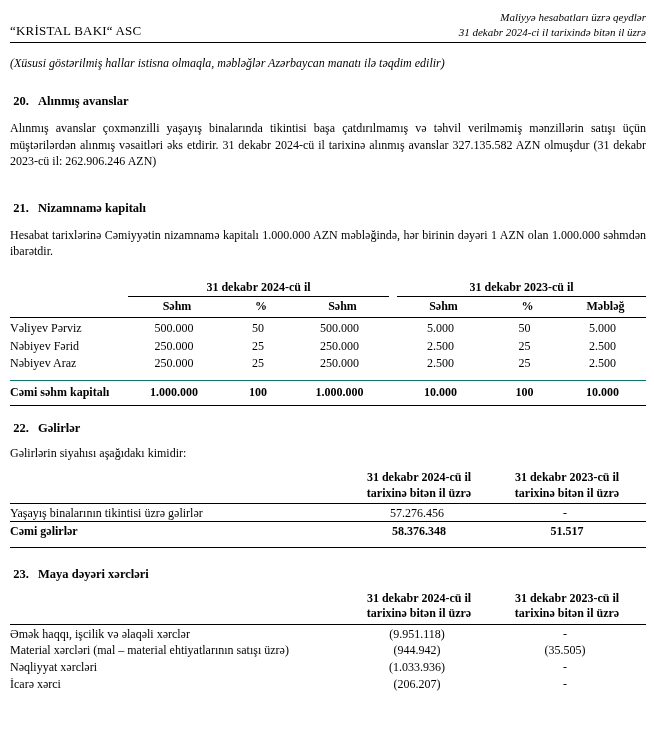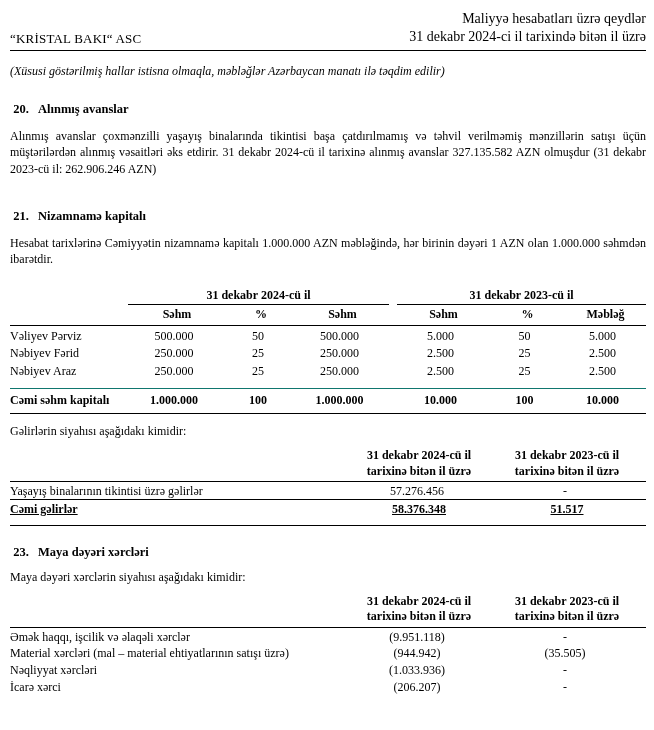--- a/index.html
+++ b/index.html
@@ -15,21 +15,21 @@
     overflow:hidden;
   }
 
   
   .doc-header {
     display:flex; justify-content:space-between; align-items:flex-end;
     border-bottom:1.5px solid #000;
     padding-bottom:3px;
   }
   .company { font-size:13px; letter-spacing:.2px; }
-  .header-note { text-align:right; font-size:14px; line-height:1.32; }
+  .header-note { text-align:right; font-size:11px; line-height:1.32;font-style:italic; }
 
   .disclaimer { font-style:italic; margin-top:13px; font-size:12px; }
 
   
   .sec-heading { font-weight:bold; font-size:12.5px; }
   .sec-heading .num { display:inline-block; min-width:22px; }
   .mt-s20 { margin-top:23px; }
   .mt-s21 { margin-top:31px; }
   .mt-s22 { margin-top:15px; }
   .mt-s23 { margin-top:19px; }
@@ -63,21 +63,20 @@
     border-bottom:1px solid #000;
     padding-bottom:2px; line-height:1.3;
   }
   .t3col .hl { display:block; }
   .t3col tbody td { padding-top:2px; line-height:1.22; }
   .t3col td.num { padding-right:4px; }
   .t3col .total td {
     font-weight:bold;
     border-top:1px solid #000; border-bottom:1.5px solid #000;
     padding:2px 0 8px;
-    text-decoration:underline;
   }
 </style>
 </head>
 <body>
 
 <div class="page">
 
   <div class="doc-header">
     <div class="company">“KRİSTAL BAKI“ ASC</div>
     <div class="header-note">
@@ -162,20 +161,23 @@
       <td class="num">100</td>
       <td class="num">1.000.000</td>
       <td></td>
       <td class="num">10.000</td>
       <td class="num">100</td>
       <td class="num">10.000</td>
     </tr>
   </tbody>
     </table>
 
+  <div class="sec-heading mt-s22">
+    <span class="num">22.</span><span>Gəlirlər</span>
+  </div>
   <div class="intro">Gəlirlərin siyahısı aşağıdakı kimidir:</div>
 
   <table class="t3col">
     <colgroup>
         <col style="width:340px">
         <col style="width:138px">
         <col style="width:158px">
       </colgroup>
     <thead>
       <tr>
@@ -200,21 +202,20 @@
         <td class="lbl">Cəmi gəlirlər</td>
         <td class="num">58.376.348</td>
         <td class="num">51.517</td>
       </tr>
     </tbody>
   </table>
 
   <div class="sec-heading mt-s23">
     <span class="num">23.</span><span>Maya dəyəri xərcləri</span>
   </div>
-  <div class="intro">Maya dəyəri xərclərin siyahısı aşağıdakı kimidir:</div>
 
   <table class="t3col">
     <colgroup>
         <col style="width:340px">
         <col style="width:138px">
         <col style="width:158px">
       </colgroup>
     <thead>
       <tr>
         <th></th>

